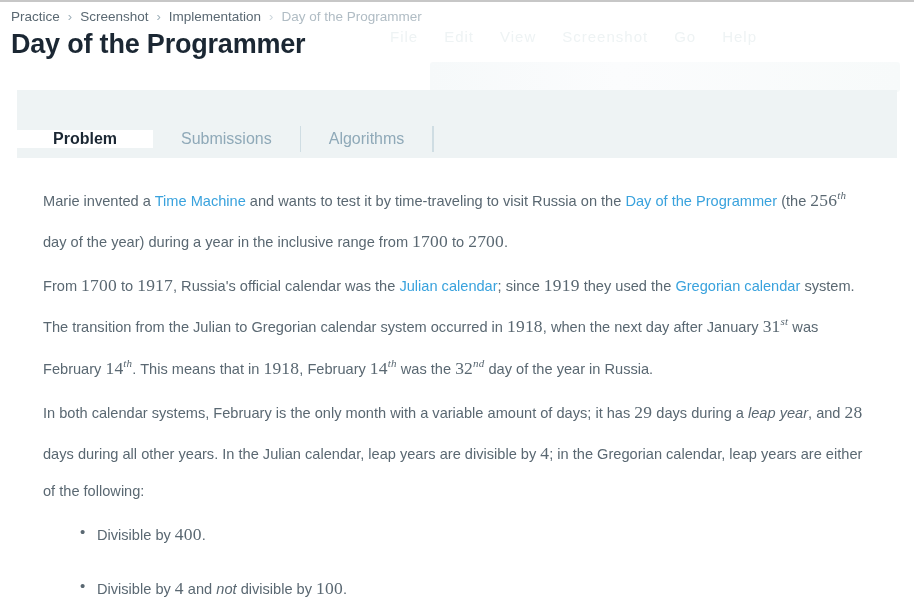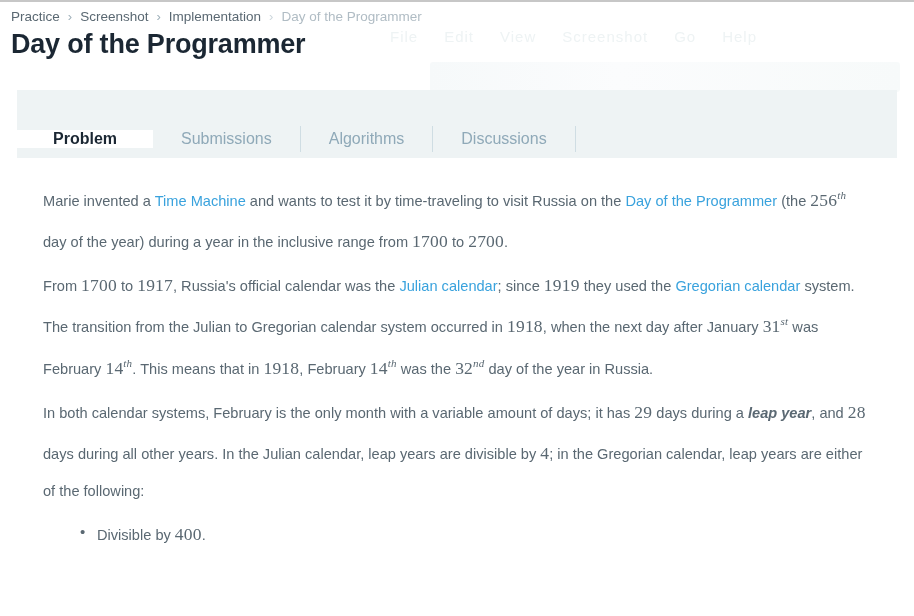--- a/index.html
+++ b/index.html
@@ -103,21 +103,21 @@
     width: 880px; height: 458px;
     background: #ffffff;
     padding: 22px 26px 12px 26px;
     overflow: hidden;
   }
   .body-text {
     font-size: 14.6px; color: #5a6872; line-height: 2.35;
   }
   .body-text p { margin: 0 0 3px 0; }
   .body-text a { color: #39a2dd; text-decoration: none; }
-  .body-text em { font-style: italic; font-weight: bold; }
+  .body-text em { font-style: italic; }
   .mathnum {
     font-family: "Liberation Serif", "DejaVu Serif", serif;
     font-size: 17.5px;
     color: #5a6872;
     letter-spacing: 0.2px;
   }
   .mathnum sup {
     font-style: italic; font-size: 11px; vertical-align: super;
   }
   ul.rules {
@@ -169,35 +169,33 @@
         <span>Problem</span>
       </div>
       <div class="tab">
         <span>Submissions</span>
       </div>
       <div class="tab-sep"></div>
       <div class="tab">
         <span>Algorithms</span>
       </div>
       <div class="tab-sep"></div>
-      <div class="tab">
-        <span>Discussions</span>
-      </div>
       <div class="tab-sep"></div>
     </div>
 
     <div class="content">
       <div class="body-text">
 
         <p><span>Marie invented a </span><a href="#">Time Machine</a><span> and wants to test it by time-traveling to visit Russia on the </span><a href="#">Day of the Programmer</a><span> (the </span><span class="mathnum"><span>256</span><sup>th</sup></span><span> day of the year) during a year in the inclusive range from </span><span class="mathnum">1700</span><span> to </span><span class="mathnum">2700</span><span>.</span></p>
 
         <p><span>From </span><span class="mathnum">1700</span><span> to </span><span class="mathnum">1917</span><span>, Russia's official calendar was the </span><a href="#">Julian calendar</a><span>; since </span><span class="mathnum">1919</span><span> they used the </span><a href="#">Gregorian calendar</a><span> system. The transition from the Julian to Gregorian calendar system occurred in </span><span class="mathnum">1918</span><span>, when the next day after January </span><span class="mathnum"><span>31</span><sup>st</sup></span><span> was February </span><span class="mathnum"><span>14</span><sup>th</sup></span><span>. This means that in </span><span class="mathnum">1918</span><span>, February </span><span class="mathnum"><span>14</span><sup>th</sup></span><span> was the </span><span class="mathnum"><span>32</span><sup>nd</sup></span><span> day of the year in Russia.</span></p>
 
         <p><span>In both calendar systems, February is the only month with a variable amount of days; it has </span><span class="mathnum">29</span><span> days during a </span><em>leap year</em><span>, and </span><span class="mathnum">28</span><span> days during all other years. In the Julian calendar, leap years are divisible by </span><span class="mathnum">4</span><span>; in the Gregorian calendar, leap years are either of the following:</span></p>
 
         <ul class="rules">
           <li><span>Divisible by </span><span class="mathnum">400</span><span>.</span></li>
+          <li><span>Divisible by </span><span class="mathnum">4</span><span> and </span><em>not</em><span> divisible by </span><span class="mathnum">100</span><span>.</span></li>
         </ul>
 
       </div>
     </div>
   </div>
 </div>
 
 </body></html>

